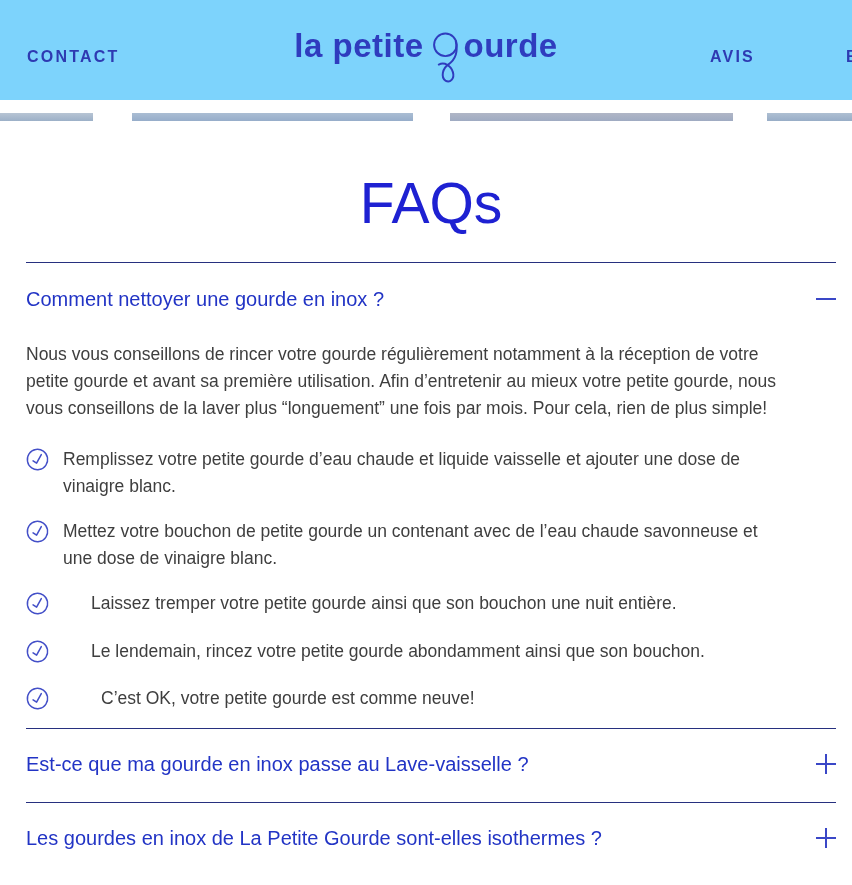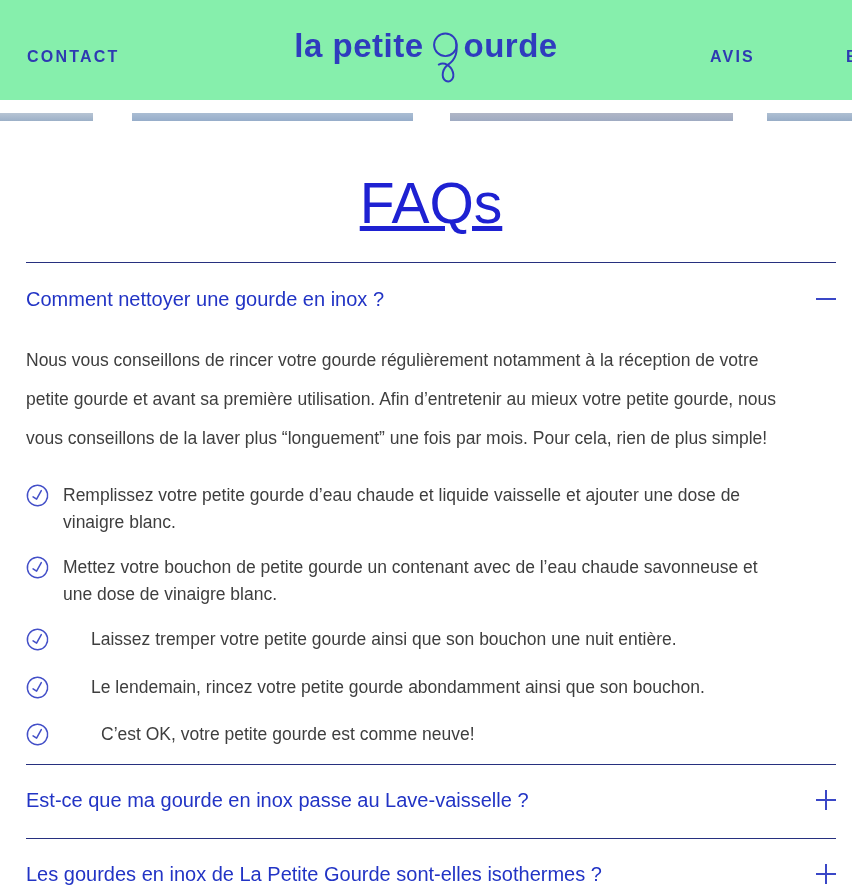--- a/index.html
+++ b/index.html
@@ -5,21 +5,21 @@
   * { box-sizing: border-box; margin: 0; padding: 0; }
   html, body { width: 852px; height: 885px; }
   body {
     font-family: "Liberation Sans", sans-serif;
     background: #ffffff;
     position: relative;
     overflow: hidden;
   }
 
   
-  .header { position: relative; height: 100px; width: 100%; background: #86efac; }
+  .header { position: relative; height: 100px; width: 100%; background: #7dd3fc; }
   .nav-link {
     position: absolute;
     top: 48px;
     font-size: 16px;
     font-weight: 700;
     letter-spacing: 2.2px;
     color: #2e3ab2;
     cursor: pointer;
     white-space: nowrap;
   }
@@ -56,21 +56,20 @@
   .main { padding: 0 16px 0 26px; }
 
   h1.page-title {
     text-align: center;
     font-size: 57px;
     line-height: 68px;
     font-weight: 400;
     color: #1e21d2;
     margin-top: 48px;
     margin-bottom: 25px;
-    text-decoration: underline;
   }
 
   .divider { border: none; border-top: 1px solid #27307f; height: 0; width: 100%; }
 
   .faq-head {
     display: flex;
     justify-content: space-between;
     align-items: center;
     padding: 24px 0 18px 0;
     cursor: pointer;
@@ -87,21 +86,21 @@
   }
   .toggle .v-bar {
     position: absolute; left: 9px; top: 0; width: 2px; height: 20px; background: #3a47c7;
   }
 
   .faq-answer { padding-bottom: 16px; }
   .faq-answer p {
     margin-top: 12px;
     max-width: 772px;
     font-size: 17.5px;
-    line-height: 39px;
+    line-height: 27px;
     color: #3e3e3e;
   }
 
   .checklist { margin-top: 24px; }
   .check-item { display: flex; align-items: flex-start; margin-bottom: 19px; }
   .check-item:nth-child(3), .check-item:nth-child(4) { margin-bottom: 21px; gap: 28px; }
   .check-item:last-child { margin-bottom: 0; gap: 38px; }
   .check-icon { flex: none; width: 23px; height: 23px; margin: 2px 14px 0 0; transform: rotate(-10deg); }
   .check-text {
     font-size: 17.5px;

